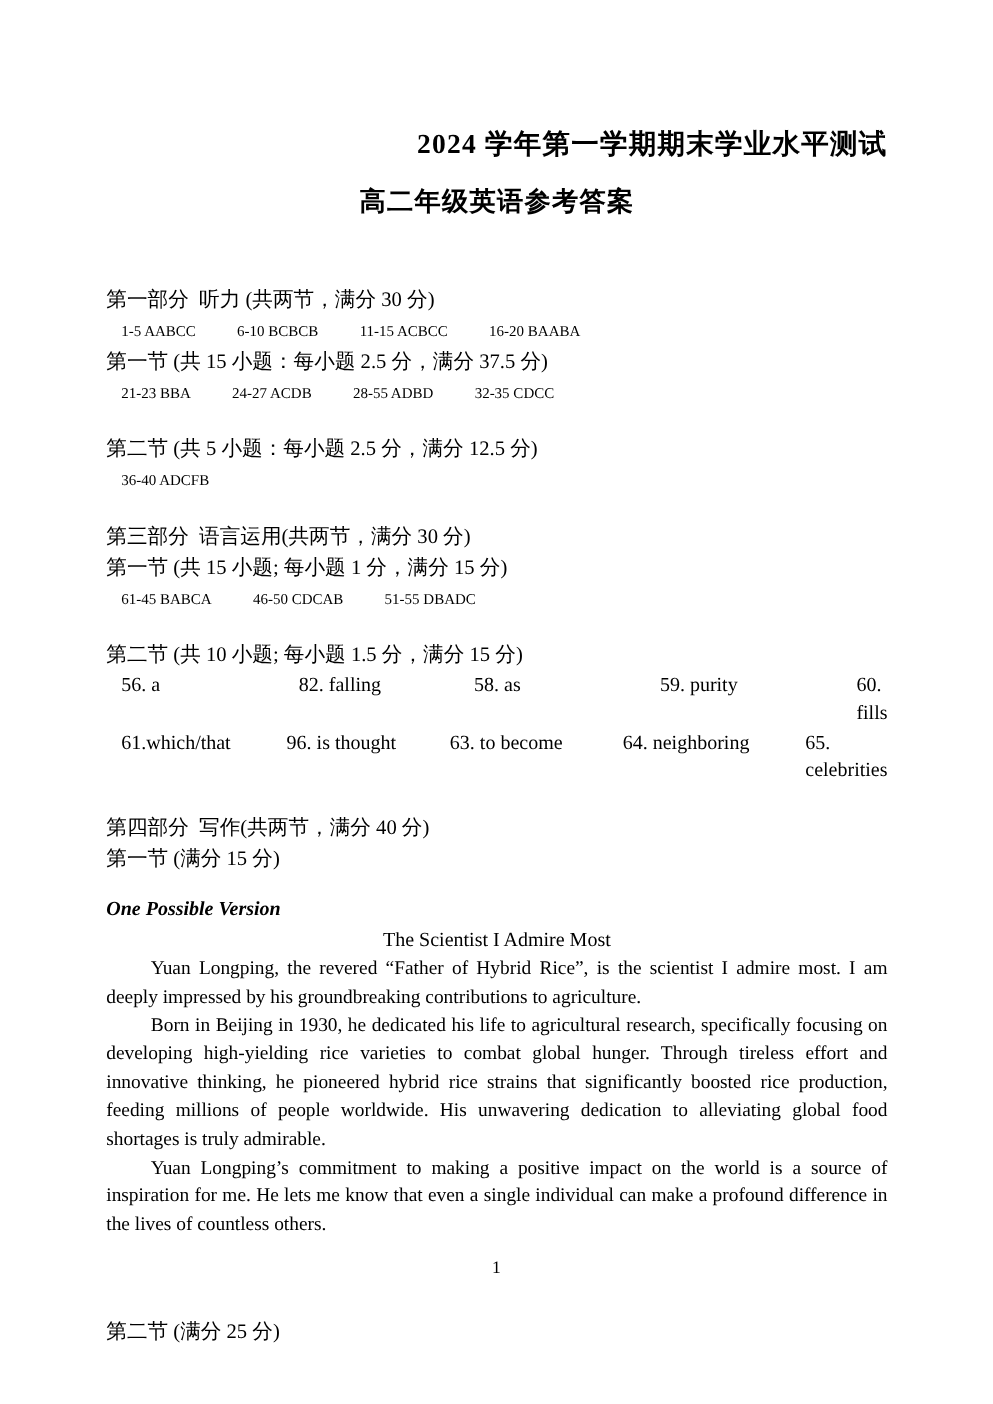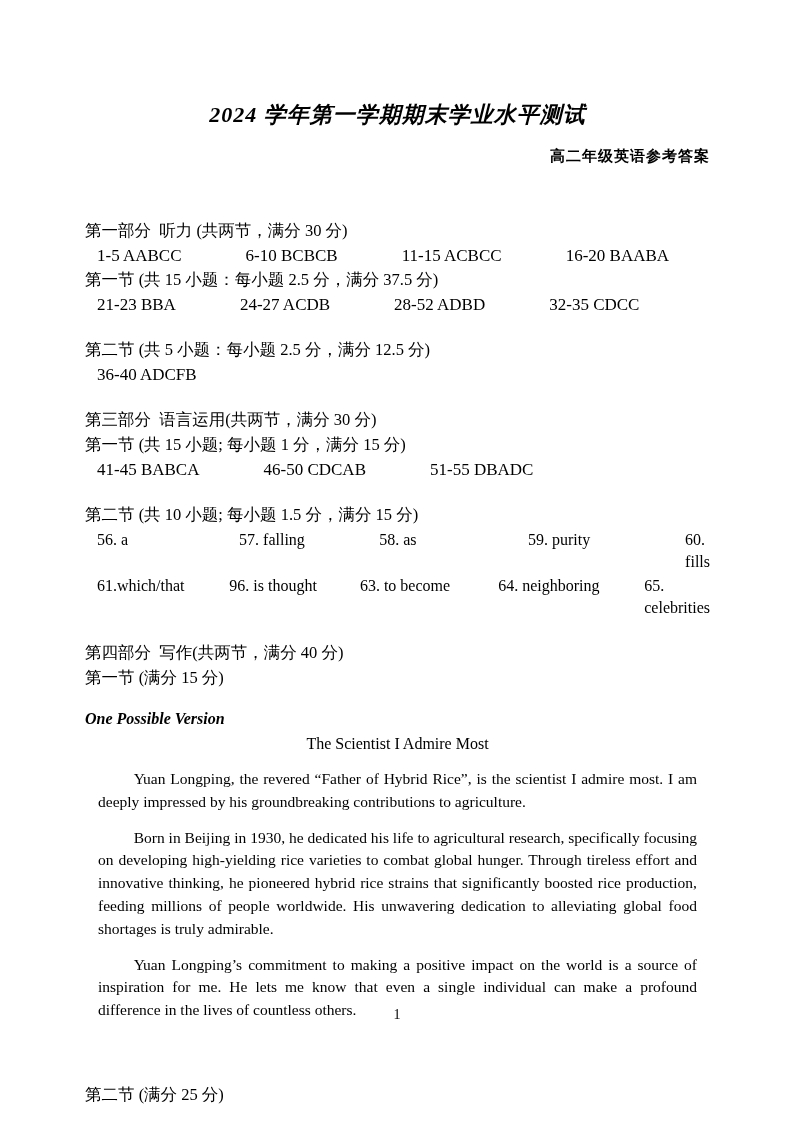--- a/index.html
+++ b/index.html
@@ -9,46 +9,45 @@
     background: #ffffff;
     color: #000000;
     font-family: "Liberation Serif", "DejaVu Serif", serif;
     position: relative;
     overflow: hidden;
   }
   .doc {
     padding: 100px 84px 0 85px;
   }
   .title {
-    text-align: center;
+    text-align: right;
     font-size: 22px;
     font-weight: bold;
     letter-spacing: 1px;
     white-space: pre-wrap;
-    font-style: italic;
   }
   .subtitle {
-    text-align: right;
-    font-size: 15px;
+    text-align: center;
+    font-size: 21px;
     font-weight: bold;
     letter-spacing: 1px;
     margin-top: 17px;
     white-space: pre-wrap;
   }
   .part-heading {
     font-weight: normal;
     font-size: 16.5px;
     line-height: 25px;
     white-space: pre-wrap;
   }
   .answers-row {
     display: flex;
-    gap: 64px;
+    gap: 33px;
     padding-left: 12px;
-    font-size: 17px;
+    font-size: 12px;
     line-height: 22px;
     margin-top: 2px;
   }
   .answers-grid {
     display: flex;
     padding-left: 12px;
     font-size: 16px;
     line-height: 22px;
     margin-top: 2px;
     gap: 36px;
@@ -72,21 +71,21 @@
     text-align: center;
     font-size: 16px;
     line-height: 23px;
     margin-top: 2px;
   }
   .essay-para {
     font-size: 15.5px;
     line-height: 22.8px;
     text-align: justify;
     text-indent: 2.3em;
-    margin: 13px;
+    margin: 0;
   }
   .section2-writing {
     margin-top: 60px;
   }
   .page-number {
     position: absolute;
     left: 0;
     right: 0;
     top: 1007px;
     text-align: center;
@@ -106,41 +105,41 @@
     <span>1-5 AABCC</span>
     <span>6-10 BCBCB</span>
     <span>11-15 ACBCC</span>
     <span>16-20 BAABA</span>
   </div>
 
   <div class="part-heading">第一节 (共 15 小题：每小题 2.5 分，满分 37.5 分)</div>
   <div class="answers-row">
     <span>21-23 BBA</span>
     <span>24-27 ACDB</span>
-    <span>28-52 ADBD</span>
+    <span>28-55 ADBD</span>
     <span>32-35 CDCC</span>
   </div>
 
   <div class="part-heading mt-md">第二节 (共 5 小题：每小题 2.5 分，满分 12.5 分)</div>
   <div class="answers-row">
     <span>36-40 ADCFB</span>
   </div>
 
   <div class="part-heading mt-md">第三部分  语言运用(共两节，满分 30 分)</div>
   <div class="part-heading">第一节 (共 15 小题; 每小题 1 分，满分 15 分)</div>
   <div class="answers-row">
-    <span>41-45 BABCA</span>
+    <span>61-45 BABCA</span>
     <span>46-50 CDCAB</span>
     <span>51-55 DBADC</span>
   </div>
 
   <div class="part-heading mt-md">第二节 (共 10 小题; 每小题 1.5 分，满分 15 分)</div>
   <div class="answers-grid">
     <span class="col-1">56. a</span>
-    <span class="col-2">57. falling</span>
+    <span class="col-2">82. falling</span>
     <span class="col-3">58. as</span>
     <span class="col-4">59. purity</span>
     <span class="col-5">60. fills</span>
   </div>
   <div class="answers-grid">
     <span class="col-1">61.which/that</span>
     <span class="col-2">96. is thought</span>
     <span class="col-3">63. to become</span>
     <span class="col-4">64. neighboring</span>
     <span class="col-5">65. celebrities</span>

